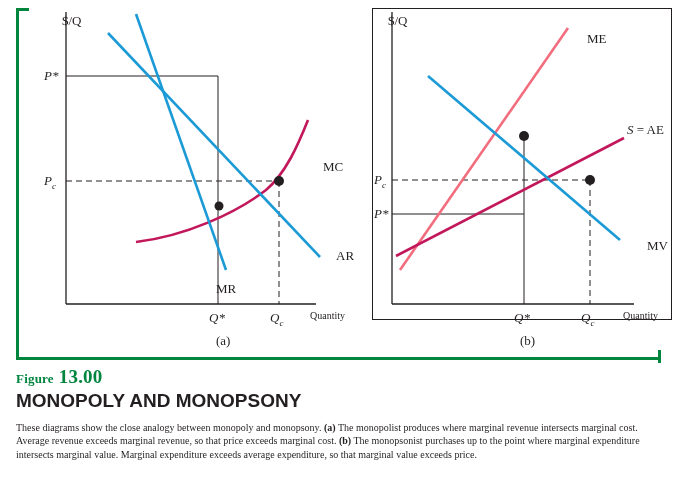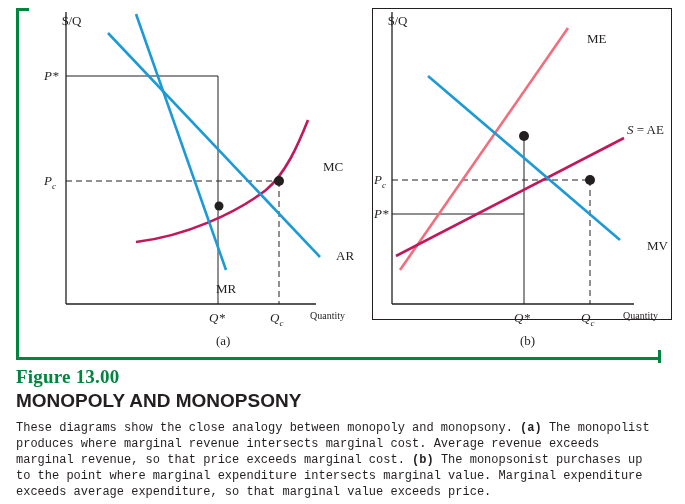--- a/index.html
+++ b/index.html
@@ -120,32 +120,32 @@
   }
   .fig-num {
     color: #00853f;
     font-family: "Liberation Serif", serif;
     font-weight: bold;
     font-size: 19px;
     letter-spacing: 0.2px;
     margin: 0 0 2px 0;
   }
   .fig-num .word {
-    font-size: 19px;
+    font-size: 13px;
   }
   .fig-title {
     font-family: "Liberation Sans", sans-serif;
     font-weight: bold;
     font-size: 19px;
     color: #231f20;
     margin: 0 0 9px 0;
   }
   .fig-body {
-    font-family: Liberation Mono, monospace;
-    font-size: 12px;
+    font-family: Liberation Serif, serif;
+    font-size: 10px;
     line-height: 1.33;
     color: #231f20;
     margin: 0;
     width: 640px;
   }
   .fig-body b { font-weight: bold; }
 </style>
 </head>
 <body>
 

